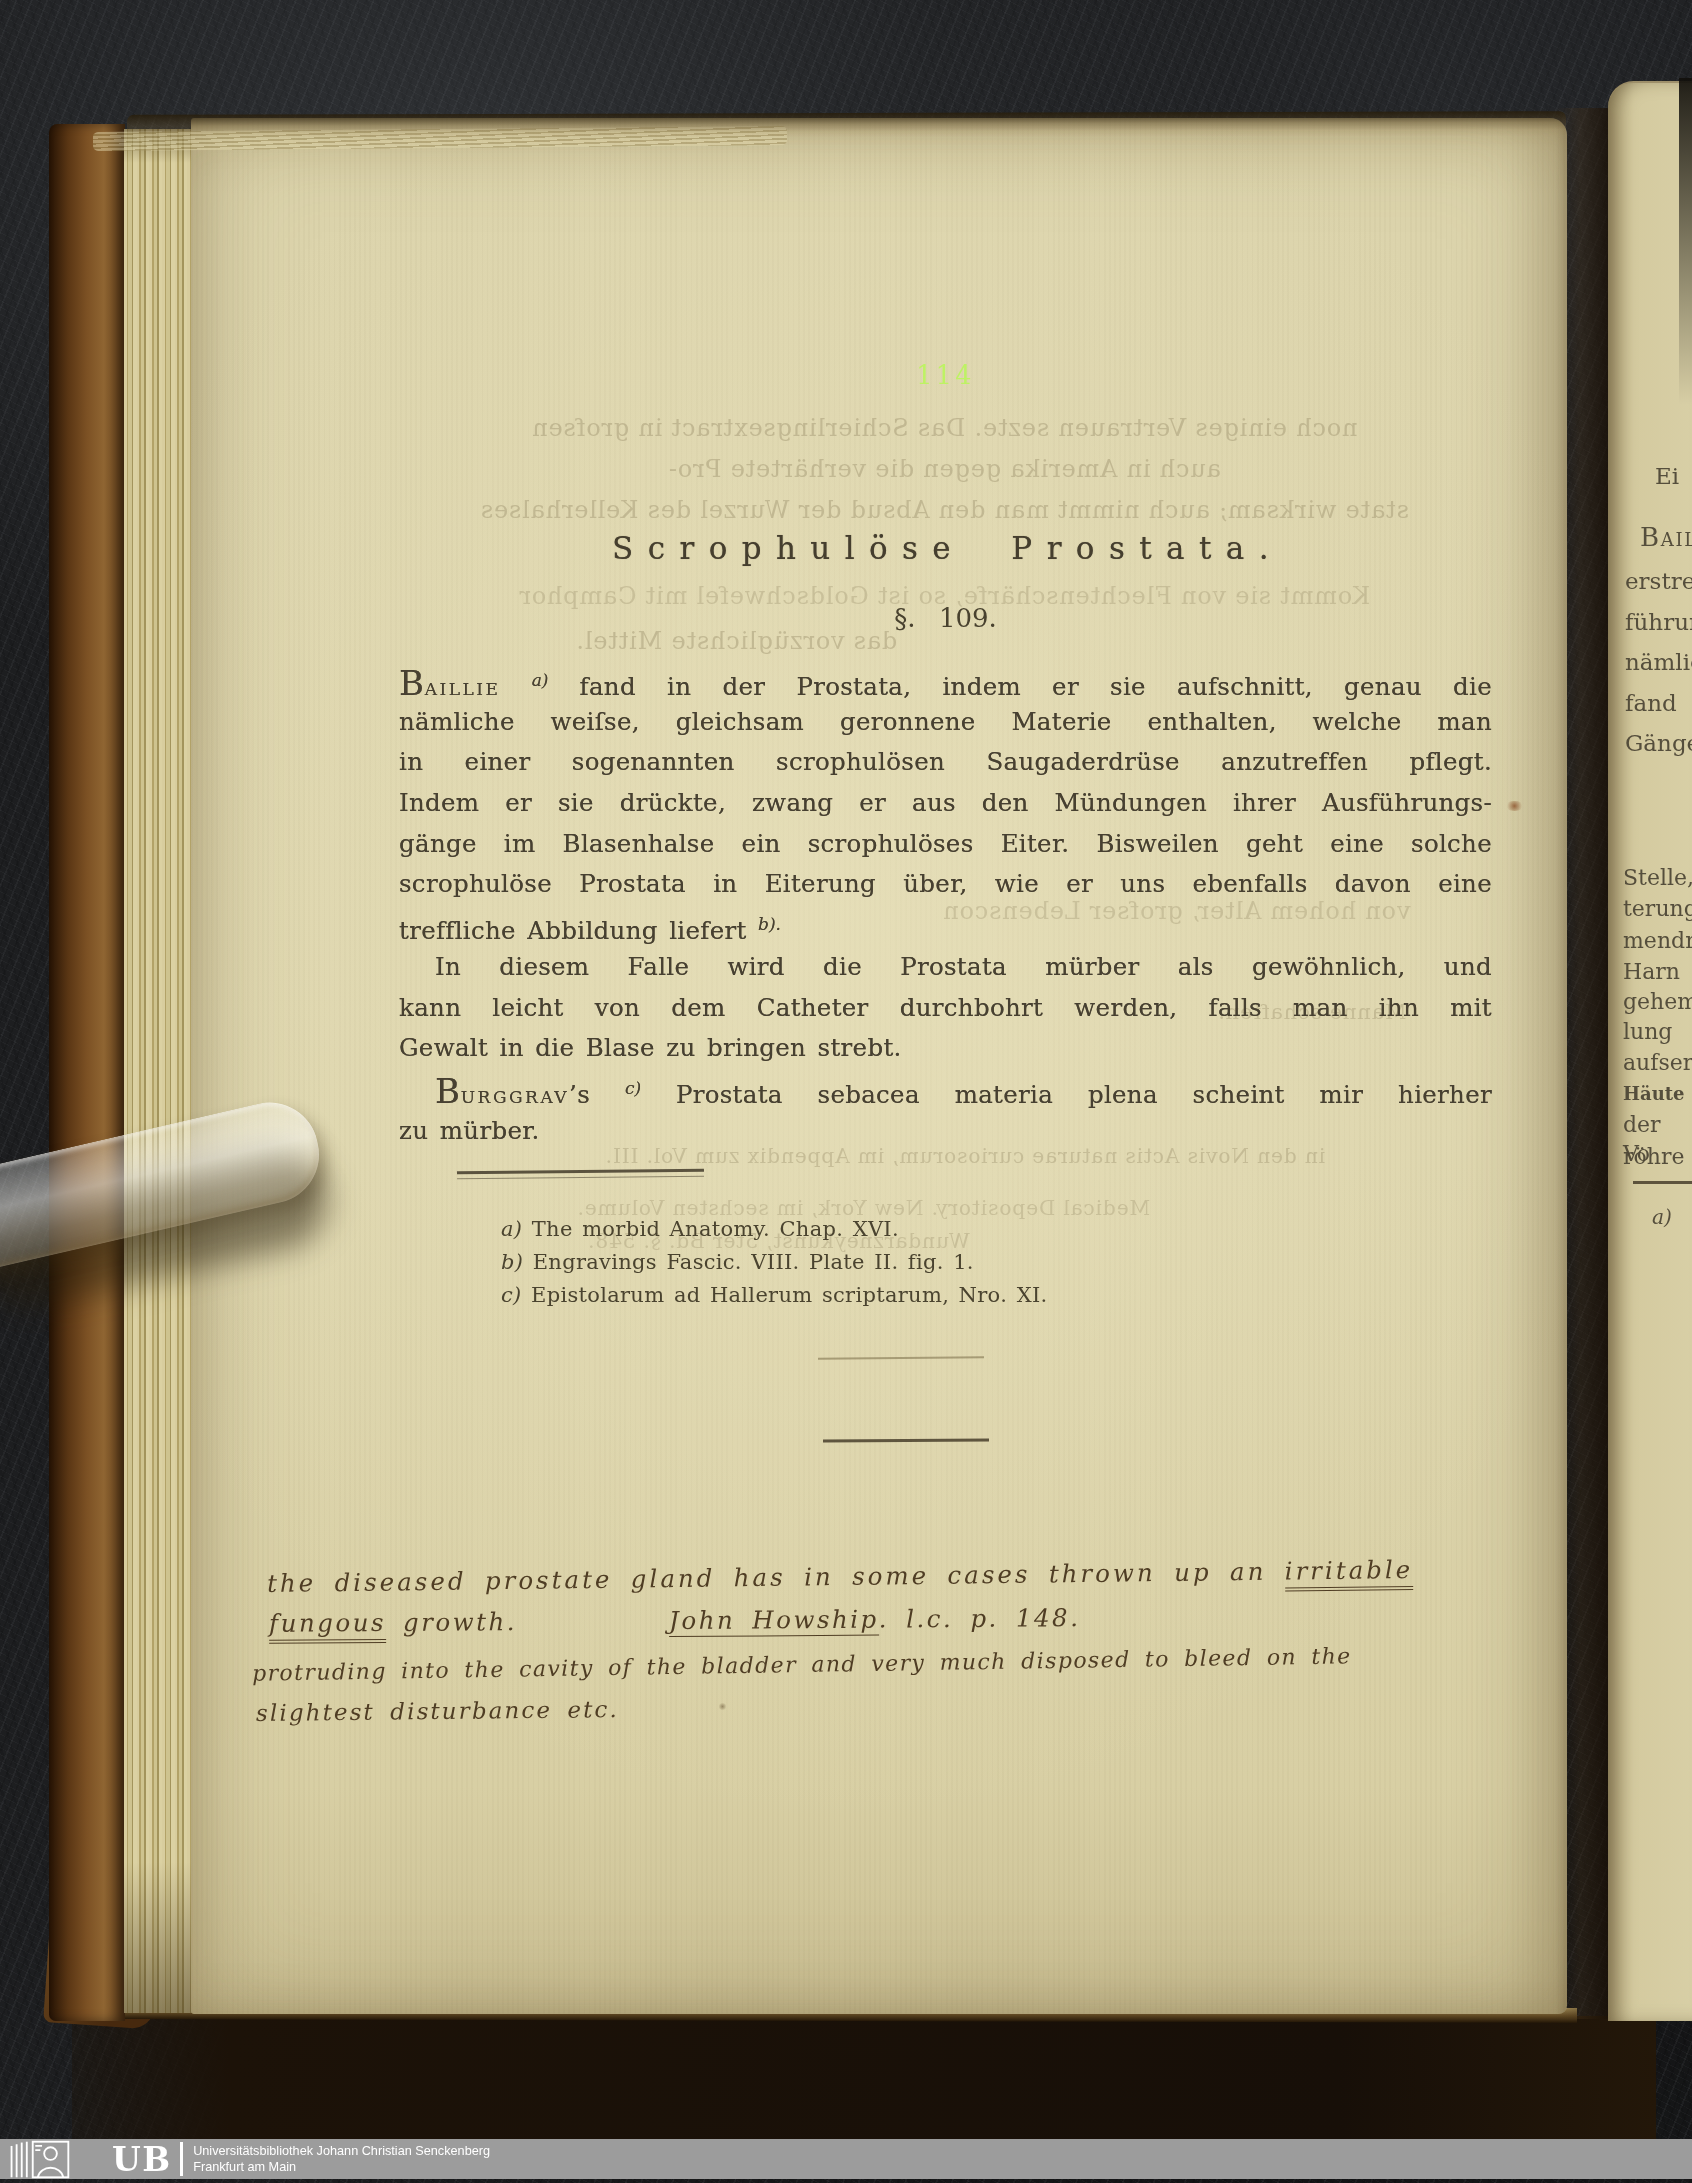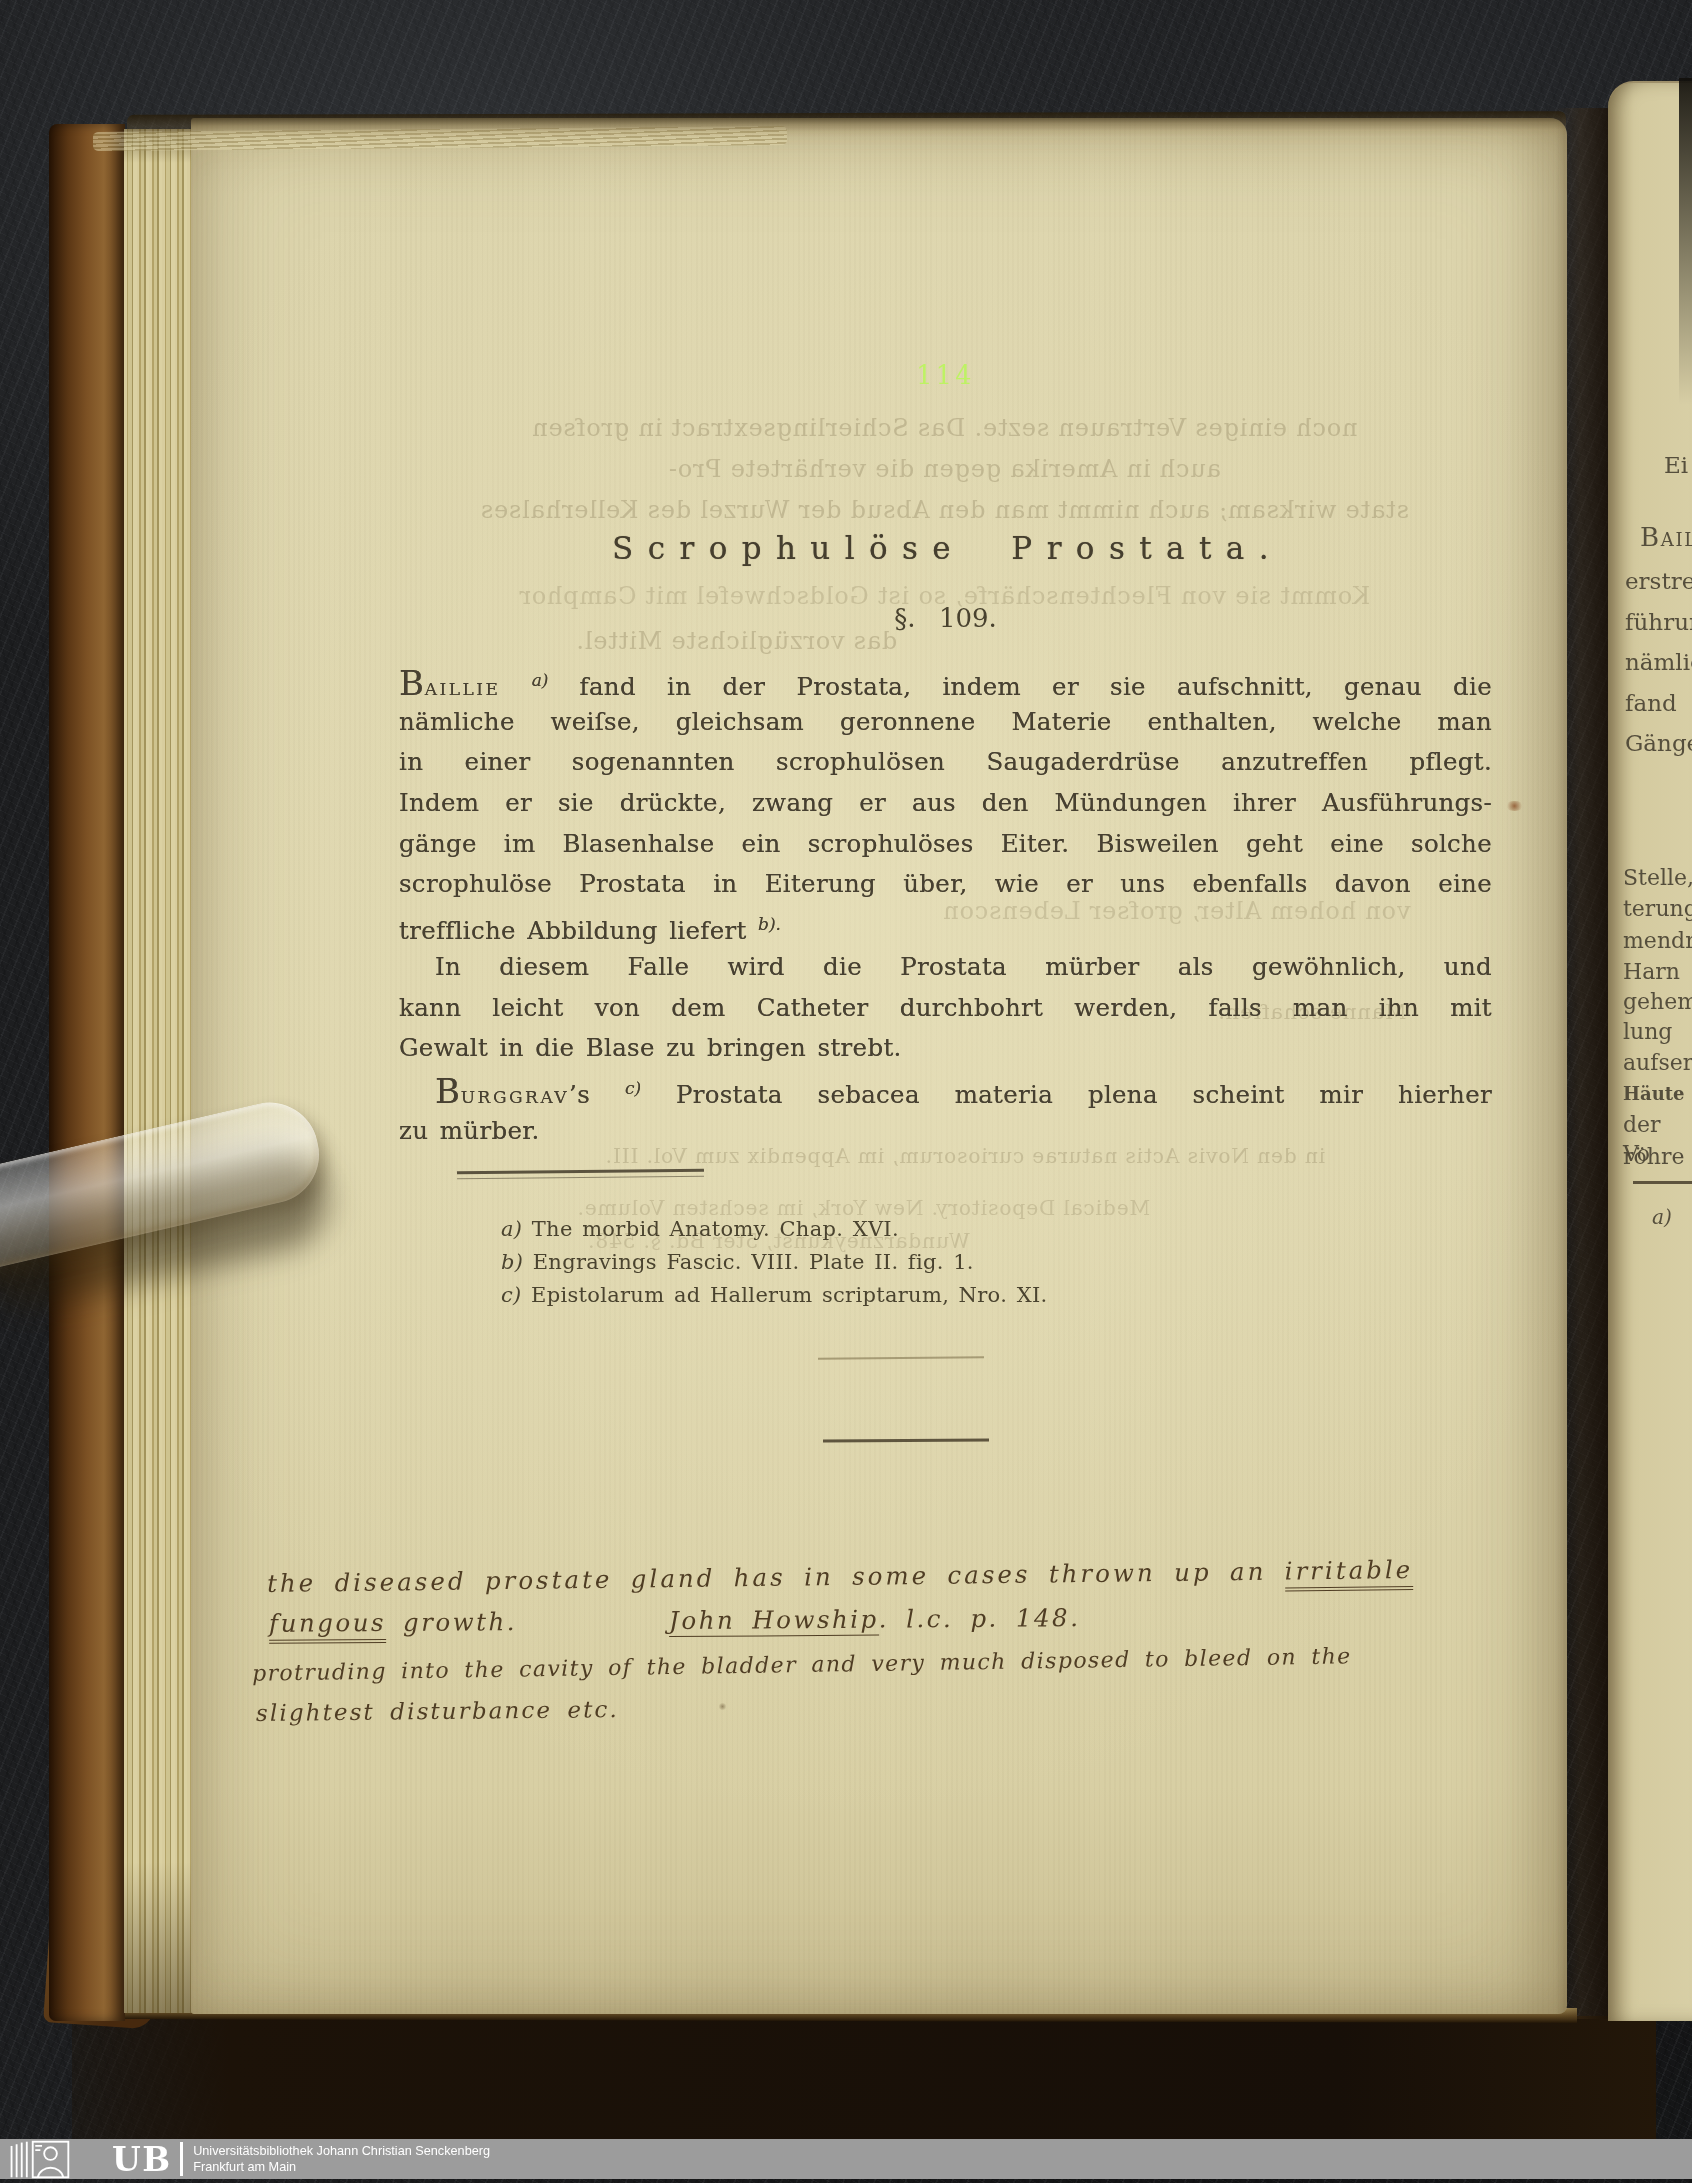--- a/index.html
+++ b/index.html
@@ -112,21 +112,21 @@
   .a1{top:1562px;left:267px;font-size:24.5px;letter-spacing:3px;word-spacing:7.6px;transform:rotate(-.7deg);}
   .a2{top:1606px;left:269px;font-size:24.5px;letter-spacing:2.5px;word-spacing:6.8px;transform:rotate(-.4deg);}
   .a3{top:1652px;left:252px;font-size:22px;letter-spacing:1.4px;word-spacing:6px;transform:rotate(-.9deg);}
   .a4{top:1698px;left:256px;font-size:23px;letter-spacing:2.1px;word-spacing:6px;transform:rotate(-.6deg);}
   .u1{border-bottom:1.7px solid #4f3d24;padding-bottom:0.8px;}
   .u2{border-bottom:4.2px double #4f3d24;padding-bottom:1.7px;}
   .gap{display:inline-block;width:152px;}
 
   
   .rf{position:absolute;z-index:4;font:23px/29px "DejaVu Serif",serif;color:#4b4434;opacity:.92;}
-  .rf0{top:451px;left:1655px;margin-left:9px;}
+  .rf0{top:462px;left:1655px;}
   .rf1{top:523px;left:1640px;font-variant:small-caps;font-size:26px;letter-spacing:1.7px;}
   .rf2{top:567px;left:1625px;}.rf3{top:608px;left:1625px;}.rf4{top:648px;left:1625px;}
   .rf5{top:689px;left:1625px;}.rf6{top:729px;left:1625px;}
   .rf7{top:863px;left:1623px;font-size:22px;}.rf8{top:894px;left:1623px;font-size:22px;}
   .rf9{top:926px;left:1623px;font-size:22px;}.rf10{top:957px;left:1623px;font-size:22px;}
   .rf11{top:987px;left:1623px;font-size:22px;}.rf12{top:1017px;left:1623px;font-size:22px;}
   .rf13{top:1048px;left:1623px;font-size:22px;}.rf14{top:1079px;left:1623px;font-size:18px;font-weight:bold;}
   .rf15{top:1110px;left:1623px;font-size:22px;}.rf16{top:1142px;left:1623px;font-size:22px;}
   .rf17{top:1203px;left:1652px;font-style:italic;font-size:20.3px;}
   .sliver-rule{position:absolute;left:1633px;top:1181px;width:59px;height:2.5px;z-index:4;background:rgba(62,52,35,.8);}

